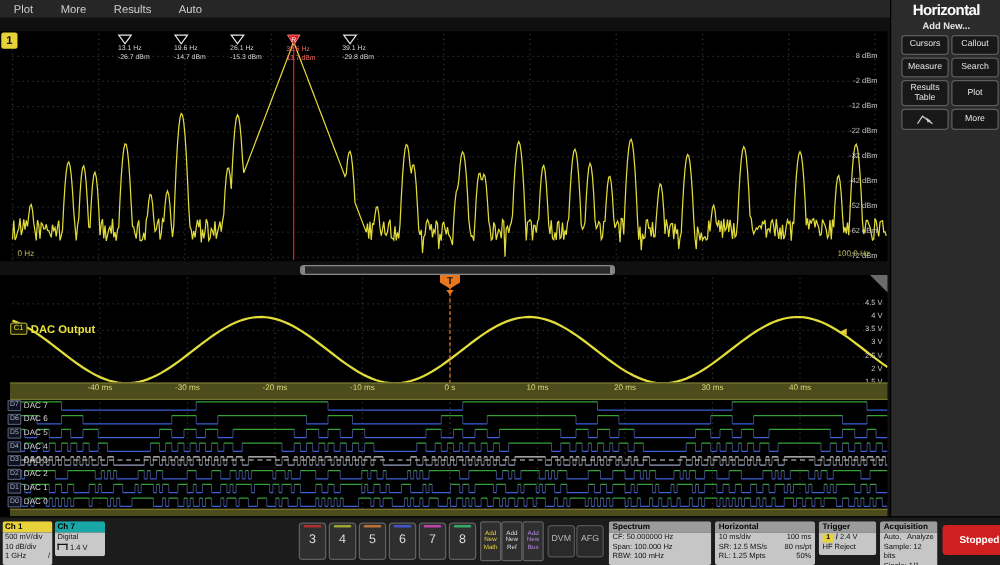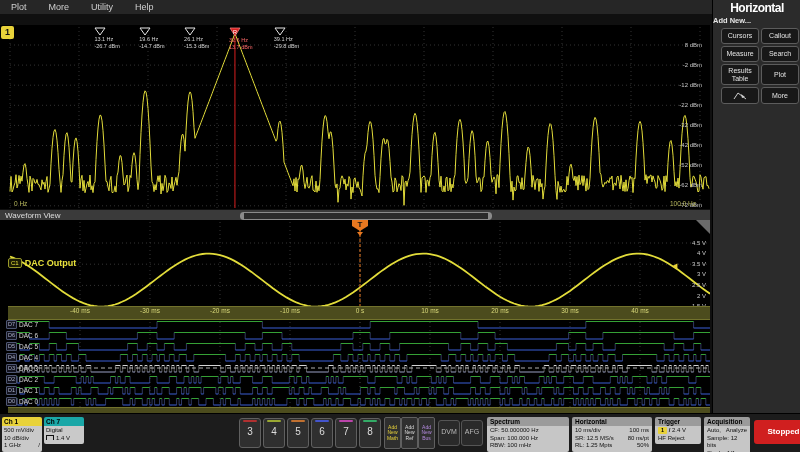--- a/index.html
+++ b/index.html
@@ -6,21 +6,21 @@
   #app{position:relative;width:800px;height:452px;background:#101010;overflow:hidden;color:#ddd;
        -webkit-user-select:none;user-select:none;}
   .abs{position:absolute;}
   
   #menu-bar{left:0;top:0;width:712px;height:14px;background:#262626;display:flex;align-items:center;}
   .menu-item{font-size:9px;color:#cfcfcf;padding:0 11px;cursor:default;}
   
   #right-panel{left:712px;top:0;width:88px;height:413px;background:#2b2b2b;border-left:1px solid #000;}
   #logo{top:1px;left:0;width:88px;text-align:center;font-size:12px;font-weight:bold;color:#fff;
         font-family:"Liberation Sans",sans-serif;letter-spacing:-0.5px;}
-  #add-new{top:16px;left:0;width:88px;text-align:left;font-size:7.5px;font-weight:bold;color:#e6e6e6;}
+  #add-new{top:16px;left:0;width:88px;text-align:center;font-size:7.5px;font-weight:bold;color:#e6e6e6;}
   .rp-btn{background:#181818;border:1px solid #5c5c5c;border-radius:3px;color:#e3e3e3;font-size:7px;
           display:flex;align-items:center;justify-content:center;text-align:center;line-height:8px;}
   
   .view-header{left:0;width:710px;background:#3a3a3a;color:#dcdcdc;font-size:8px;display:flex;align-items:center;}
   .view-title{padding-left:5px;}
   
   #spectrum-plot{left:0;top:25px;width:710px;height:184px;background:#000;}
   .y-lab{position:absolute;width:50px;text-align:right;font-size:6px;color:#c4c4c4;line-height:7px;}
   .x-lab{position:absolute;font-size:6.5px;color:#b9b95e;bottom:2px;}
   #spec-badge{left:1px;top:1px;width:13px;height:13px;background:#e8d23a;border-radius:2px;color:#111;
@@ -75,22 +75,22 @@
   svg{position:absolute;left:0;top:0;}
 </style>
 </head>
 <body>
 
 <div id="app">
 
   <div class="abs" id="menu-bar">
     <span class="menu-item">Plot</span>
     <span class="menu-item">More</span>
-    <span class="menu-item">Utility</span>
-    <span class="menu-item">Help</span>
+    <span class="menu-item">Results</span>
+    <span class="menu-item">Auto</span>
   </div>
 
 
   <div class="abs" id="spectrum-plot">
     <svg id="svg-spectrum" width="710" height="184" viewBox="0 25 710 184">
         <line x1="10" y1="27" x2="10" y2="208" stroke="#333" stroke-width="1" stroke-dasharray="1,3"></line>
         <line x1="79" y1="27" x2="79" y2="208" stroke="#333" stroke-width="1" stroke-dasharray="1,3"></line>
         <line x1="148" y1="27" x2="148" y2="208" stroke="#333" stroke-width="1" stroke-dasharray="1,3"></line>
         <line x1="217" y1="27" x2="217" y2="208" stroke="#333" stroke-width="1" stroke-dasharray="1,3"></line>
         <line x1="286" y1="27" x2="286" y2="208" stroke="#333" stroke-width="1" stroke-dasharray="1,3"></line>
@@ -168,23 +168,20 @@
       <svg width="12" height="9" style="position:static;display:block;">
           <polygon points="1,1 11,1 6,8" fill="rgba(0,0,0,.25)" stroke="#e6e6e6" stroke-width="1"></polygon>
         </svg>
       <div class="mtxt">
           <div>39.1 Hz</div>
           <div>-29.8 dBm</div>
         </div>
     </div>
   </div>
 
-  <div class="abs view-header" style="top:210px;height:10px;">
-    <span class="view-title">Waveform View</span>
-  </div>
   <div class="abs" id="nav-bar" style="top:212px;">
     <div class="grip" style="left:0;"></div>
       <div class="grip" style="right:0;"></div>
   </div>
 
   <div class="abs" id="waveform-plot">
     <svg id="svg-wave" width="710" height="193" viewBox="0 220 710 193">
         <line x1="80" y1="222" x2="80" y2="407" stroke="#343434" stroke-width="1" stroke-dasharray="1,3"></line>
         <line x1="150" y1="222" x2="150" y2="407" stroke="#343434" stroke-width="1" stroke-dasharray="1,3"></line>
         <line x1="220" y1="222" x2="220" y2="407" stroke="#343434" stroke-width="1" stroke-dasharray="1,3"></line>

